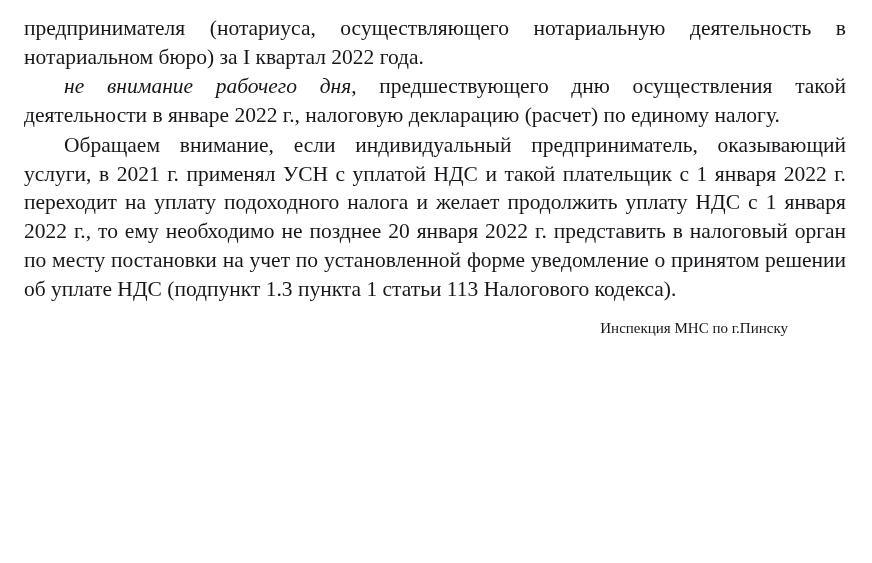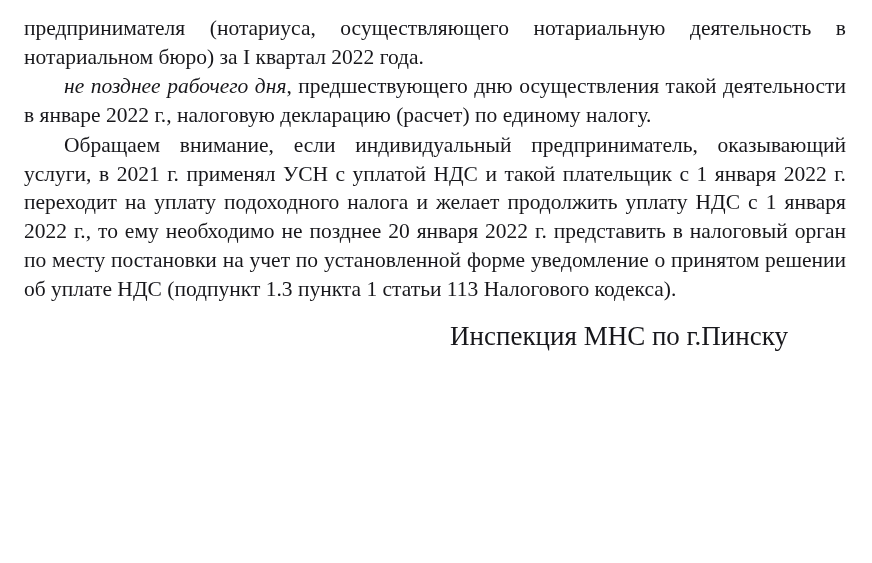--- a/index.html
+++ b/index.html
@@ -35,21 +35,21 @@
   }
   .para.indent {
     text-indent: 40px;
   }
   .italic {
     font-style: italic;
   }
   .signature {
     margin-top: 14px;
     text-align: right;
-    font-size: 27px;
+    font-size: 15px;
     line-height: 1.345;
     padding-right: 58px;
   }
   
   .para::after {
     content: "";
     display: inline-block;
     width: 100%;
   }
   .para.no-stretch::after {
@@ -61,21 +61,21 @@
 
 <div class="page">
   <div class="doc-body">
 
     <p class="para no-stretch">
       <span>предпринимателя (нотариуса, осуществляющего нотариальную деятельность в нотариальном бюро) за I квартал 2022 года.</span>
     </p>
 
 
     <p class="para indent no-stretch">
-      <span class="italic">не позднее рабочего дня</span><span>, предшествующего дню осуществления такой деятельности в январе 2022 г., налоговую декларацию (расчет) по единому налогу.</span>
+      <span class="italic">не внимание рабочего дня</span><span>, предшествующего дню осуществления такой деятельности в январе 2022 г., налоговую декларацию (расчет) по единому налогу.</span>
     </p>
 
     <p class="para indent no-stretch">
       <span>Обращаем внимание, если индивидуальный предприниматель, оказывающий услуги, в 2021 г. применял УСН с уплатой НДС и такой плательщик с 1 января 2022 г. переходит на уплату подоходного налога и желает продолжить уплату НДС с 1 января 2022 г., то ему необходимо не позднее 20 января 2022 г. представить в налоговый орган по месту постановки на учет по установленной форме уведомление о принятом решении об уплате НДС (подпункт 1.3 пункта 1 статьи 113 Налогового кодекса).</span>
     </p>
 
     <div class="signature">
       <span>Инспекция МНС по г.Пинску</span>
     </div>
 

